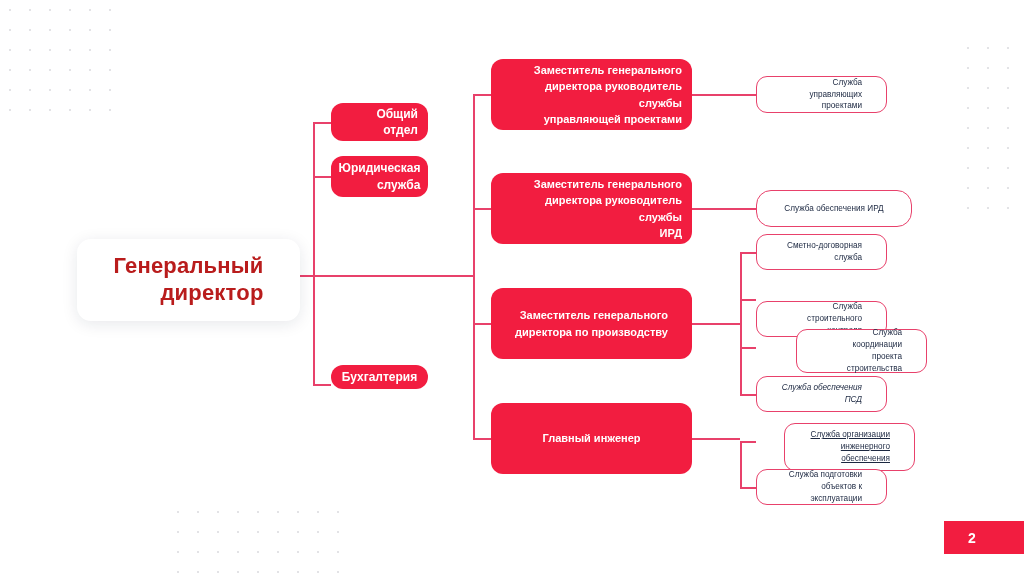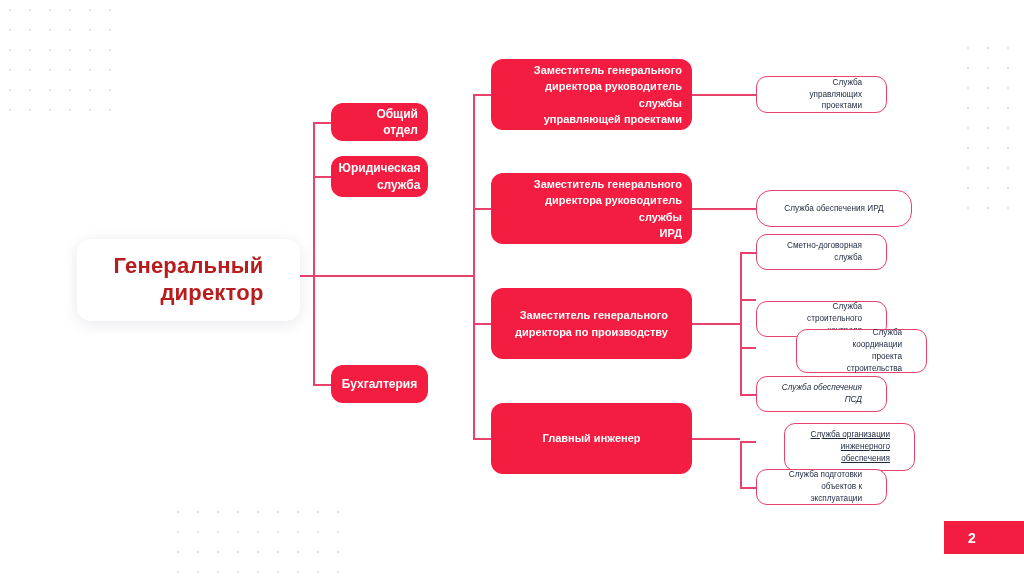--- a/index.html
+++ b/index.html
@@ -152,21 +152,21 @@
     <span>Общий отдел</span>
   </div>
 
   <div class="node node-red lvl1" style="left:331px; top:156px; width:97px; height:41px;">
     <div>
       <span>Юридическая</span><br>
       <span>служба</span>
     </div>
   </div>
 
-  <div class="node node-red lvl1" style="left:331px; top:365px; width:97px; height:38px;">
+  <div class="node node-red lvl1" style="left:331px; top:365px; width:97px; height:24px;">
     <span>Бухгалтерия</span>
   </div>
 
   <div class="node node-red lvl2" style="left:491px; top:59px; width:201px; height:71px;">
     <div>
       <span>Заместитель генерального</span><br>
       <span>директора руководитель службы</span><br>
       <span>управляющей проектами</span>
     </div>
   </div>

